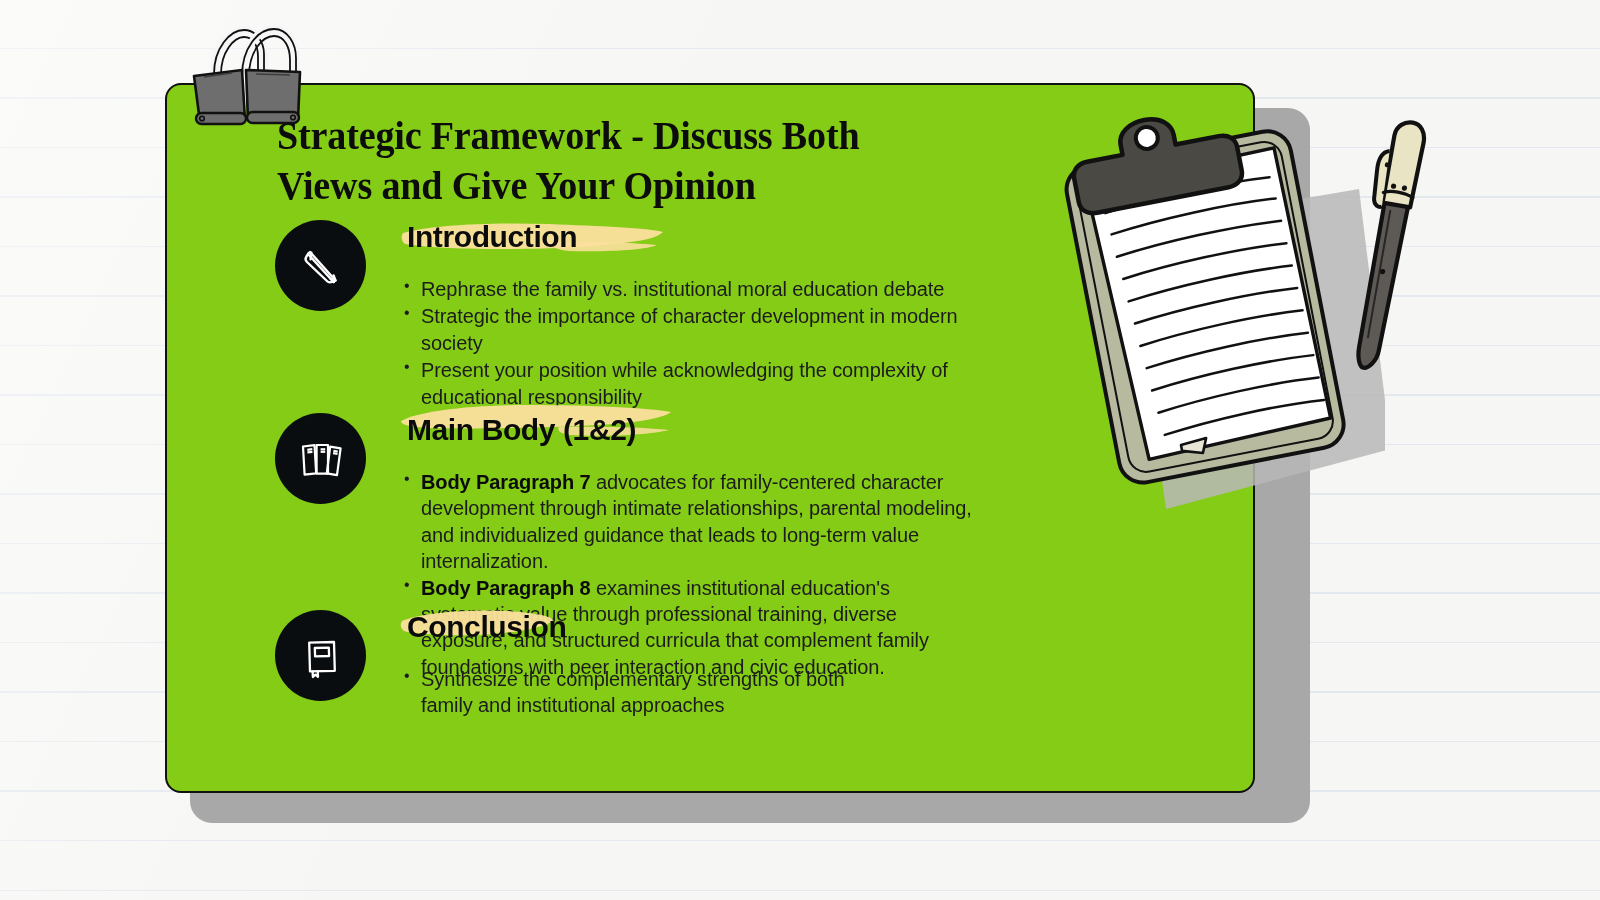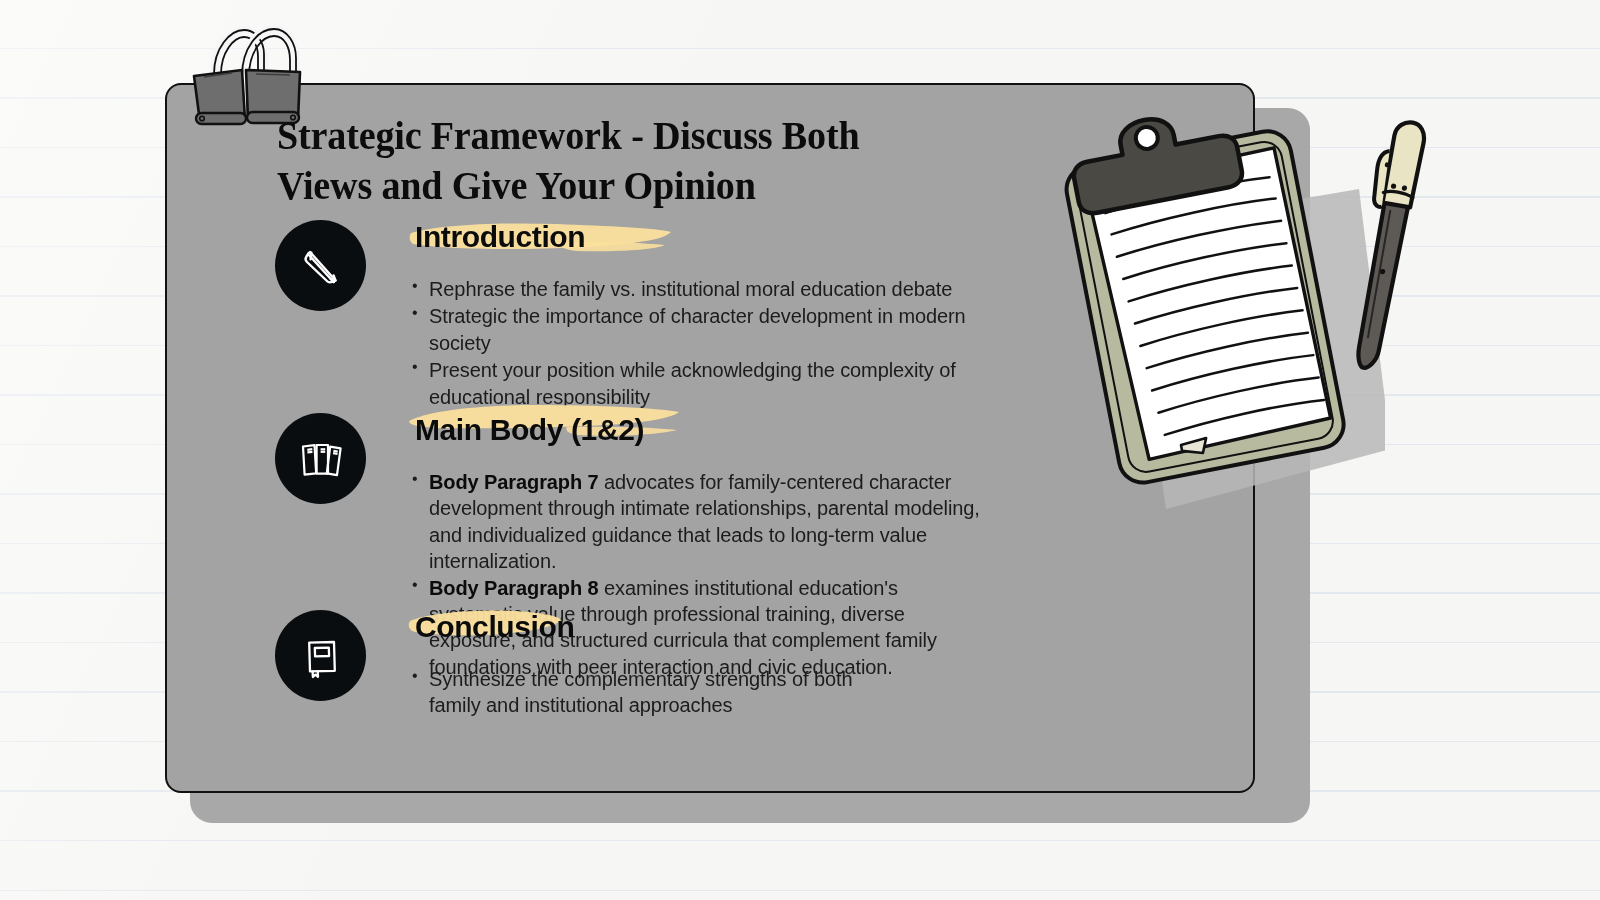--- a/index.html
+++ b/index.html
@@ -48,21 +48,21 @@
     border-radius: 22px;
     z-index: 1;
   }
 
   #card {
     position: absolute;
     left: 165px;
     top: 83px;
     width: 1090px;
     height: 710px;
-    background: #a3a3a3;
+    background: #84cc16;
     border: 2.5px solid #111111;
     border-radius: 16px;
     z-index: 3;
   }
 
   
   #page-title {
     position: absolute;
     left: 110px;
     top: 25px;
@@ -96,21 +96,21 @@
     border-radius: 50%;
     background: #0a0d10;
     display: flex;
     align-items: center;
     justify-content: center;
   }
   .section-icon svg { display: block; }
 
   .section-body {
     position: absolute;
-    left: 242px;
+    left: 234px;
     width: 620px;
   }
 
   .heading-wrap {
     position: relative;
     display: inline-block;
     padding: 0 6px;
   }
   .hl {
     position: absolute;

